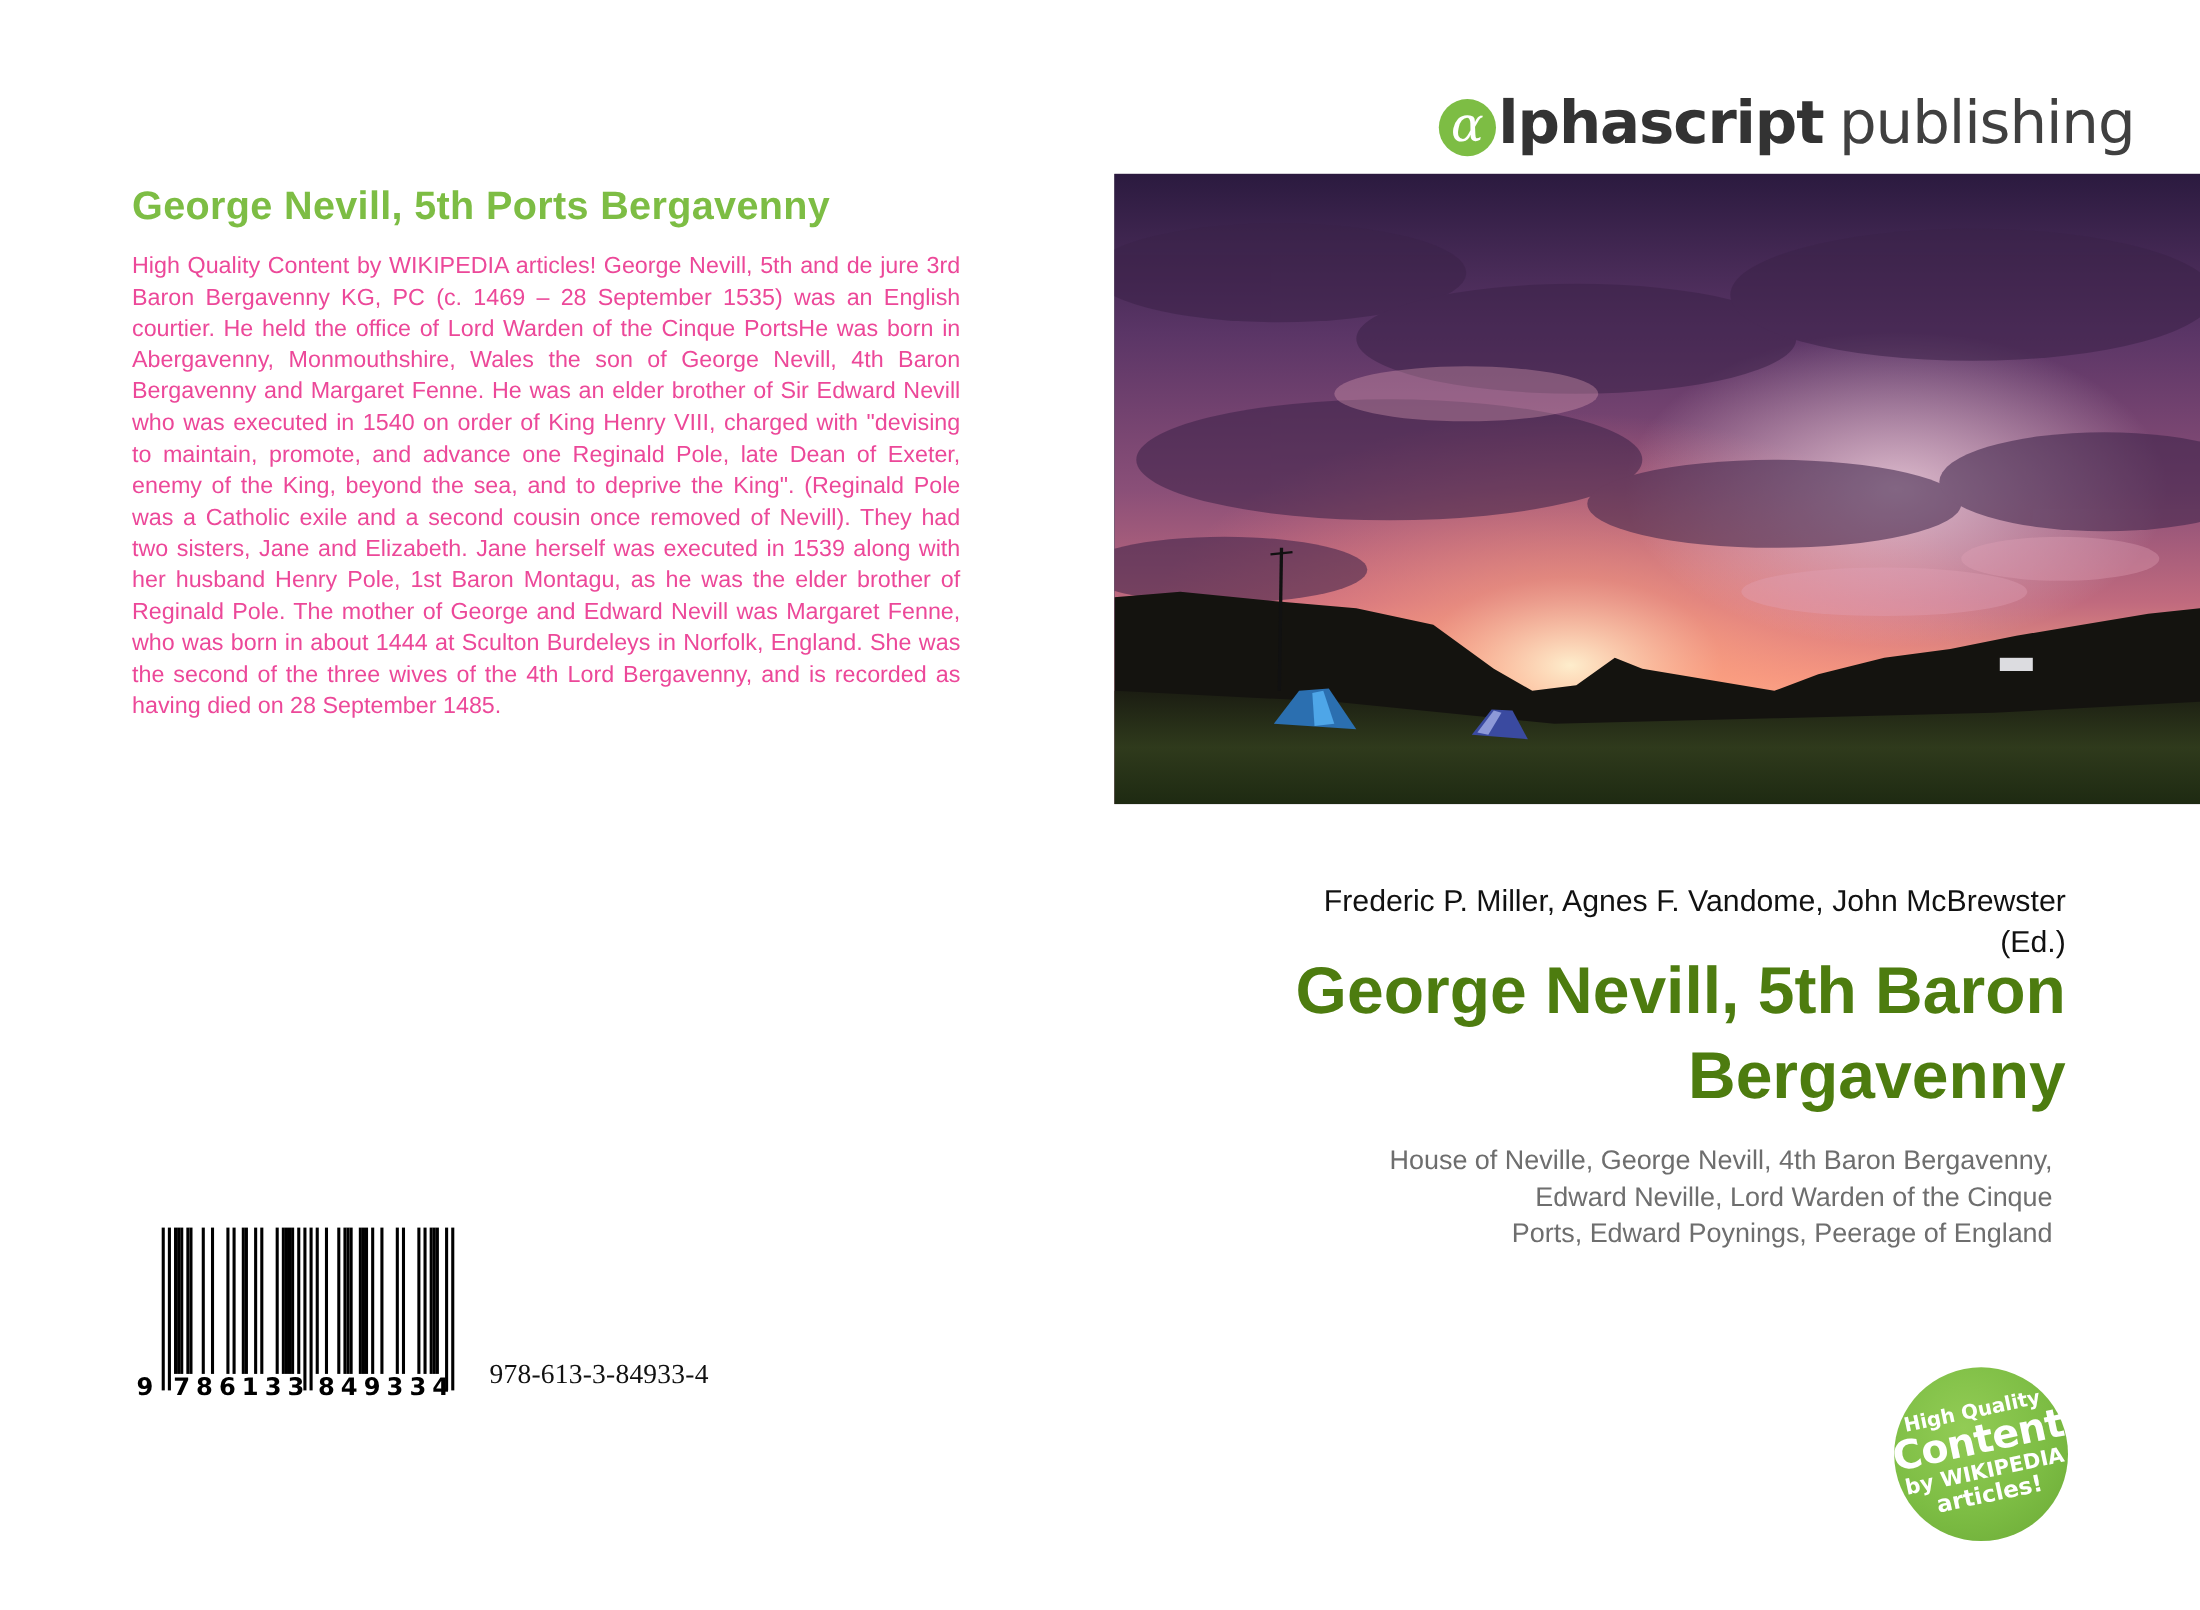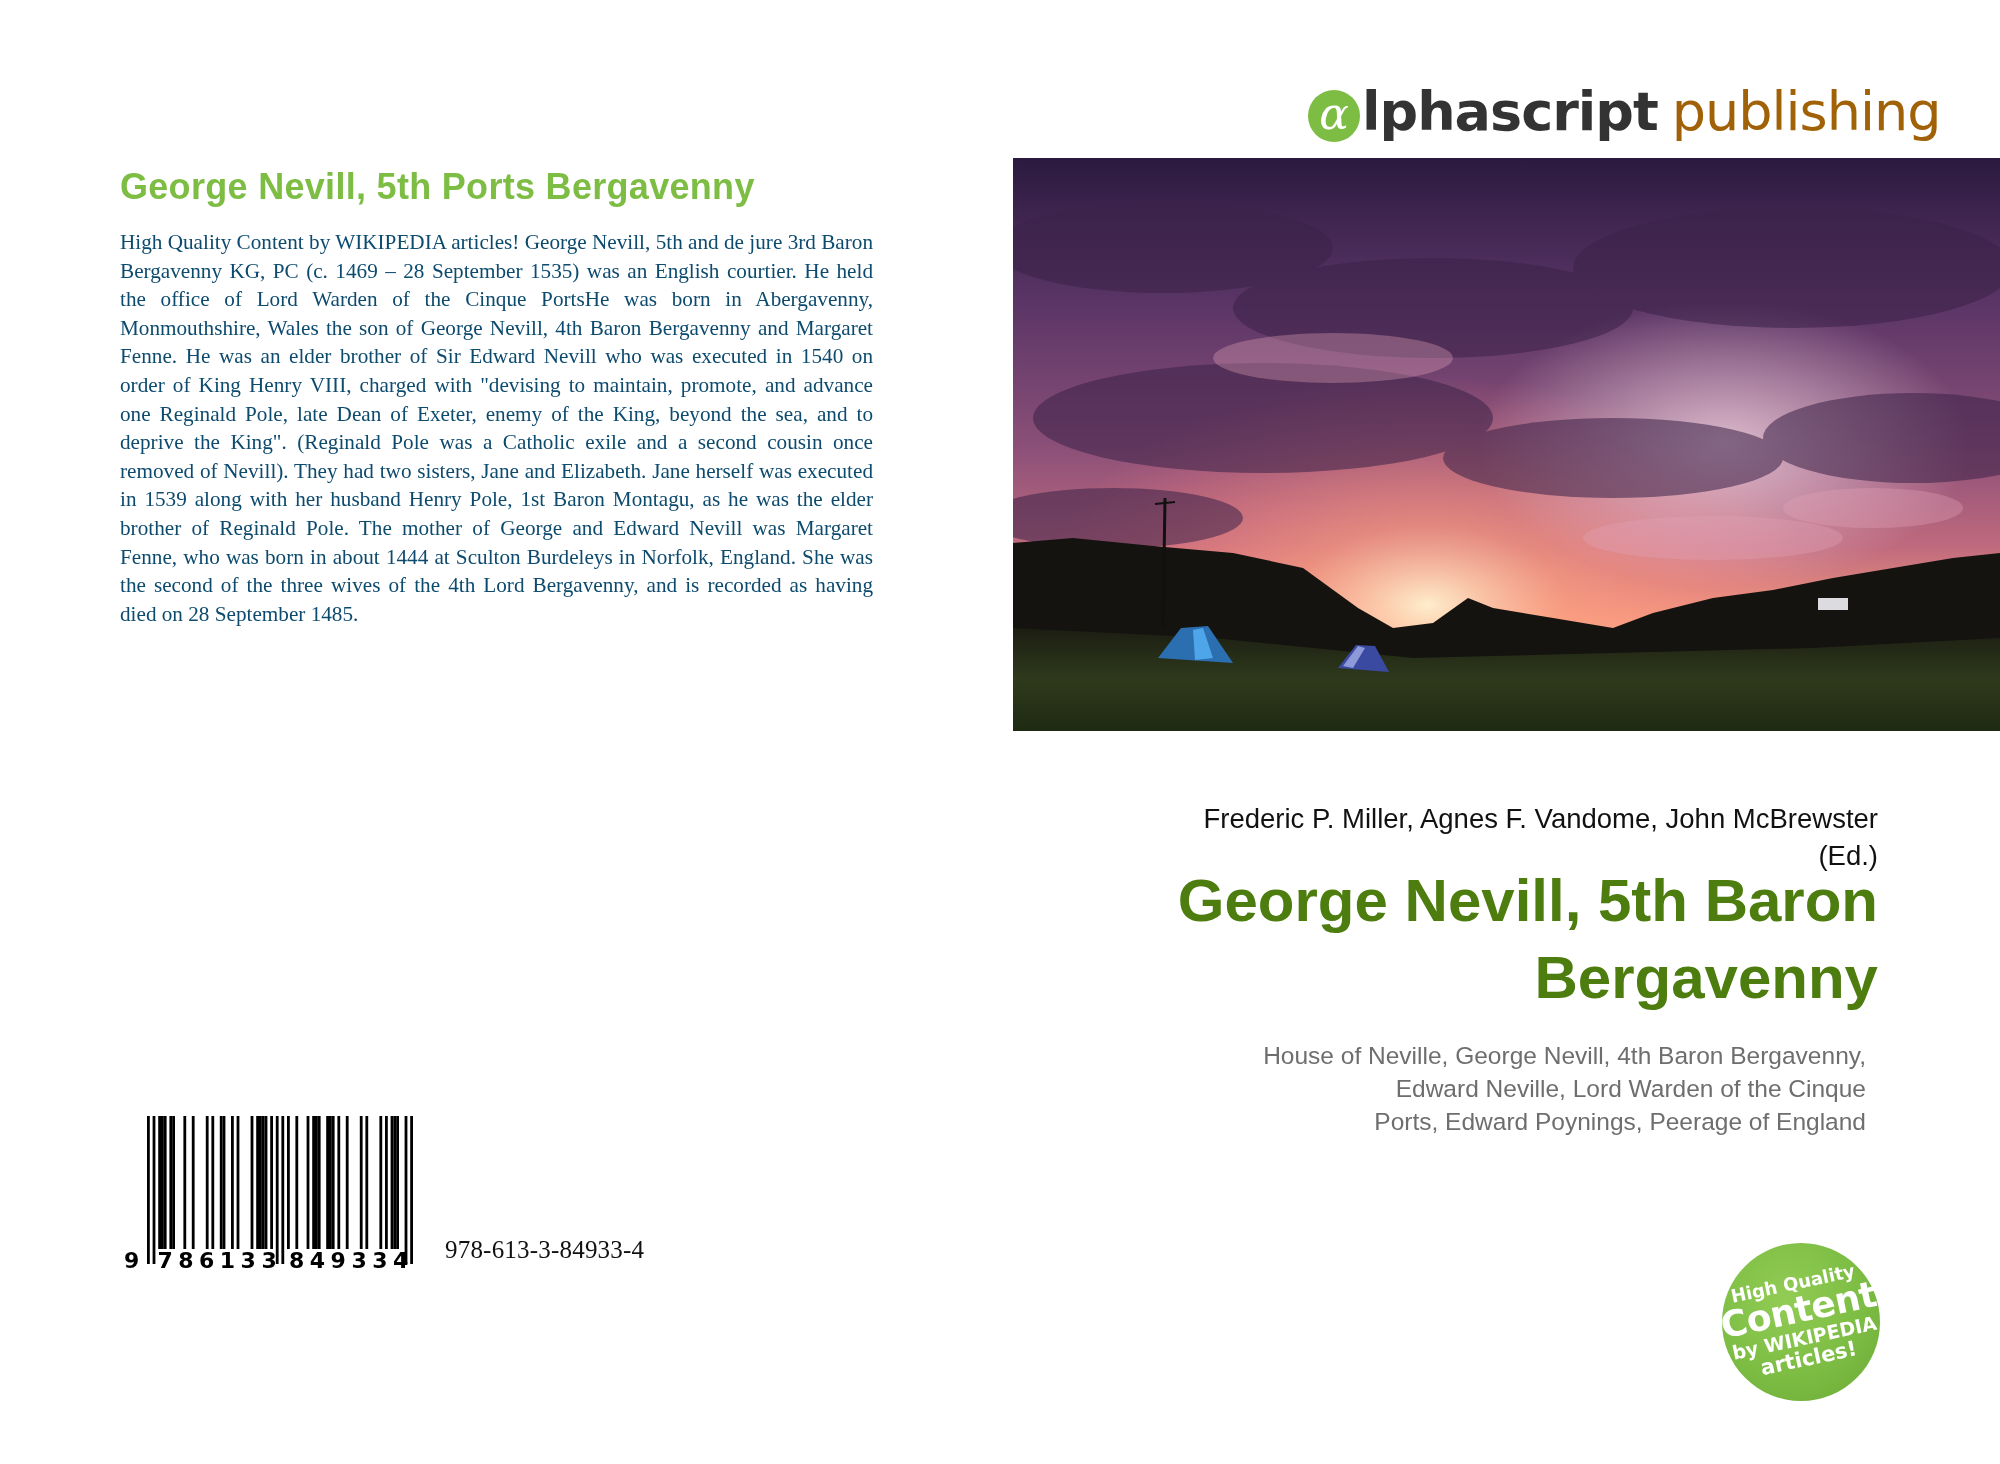--- a/index.html
+++ b/index.html
@@ -1,29 +1,29 @@
 <!DOCTYPE html>
 <html><head>
   <meta charset="utf-8">
   <style>
     html, body { margin: 0; padding: 0; background: #ffffff; }
     body { width: 2000px; height: 1464px; position: relative; overflow: hidden; font-family: "DejaVu Sans", "Liberation Sans", sans-serif; }
 
     .back-title { position: absolute; left: 120px; top: 166px; margin: 0; font-family: "Liberation Sans", sans-serif; font-weight: bold; font-size: 36px; color: #7dbd44; letter-spacing: 0.3px; }
-    .back-body { position: absolute; left: 120px; top: 228px; width: 753px; margin: 0; font-family: Liberation Serif, serif; font-size: 21.2px; line-height: 28.6px; color: #0c4a6e; text-align: justify; }
+    .back-body { position: absolute; left: 120px; top: 228px; width: 753px; margin: 0; font-family: Liberation Sans, sans-serif; font-size: 21.2px; line-height: 28.6px; color: #ec4899; text-align: justify; }
 
     .barcode-block { position: absolute; left: 118px; top: 1112px; width: 640px; height: 160px; }
     .barcode-svg { position: absolute; left: 0; top: 0; }
     .isbn-text { position: absolute; left: 327px; top: 124px; font-family: Liberation Serif, serif; font-size: 25px; color: #111; letter-spacing: 0.2px; }
 
     .logo { position: absolute; left: 1308px; top: 76px; height: 70px; display: flex; align-items: center; }
     .alpha-circle { width: 52px; height: 52px; border-radius: 50%; background: #7dbd44; display: flex; align-items: center; justify-content: center; margin-top: 10px; }
     .alpha-glyph { color: #ffffff; font-family: "DejaVu Serif", serif; font-style: italic; font-size: 44px; line-height: 44px; margin-top: -4px; }
     .logo-word1 { font-family: "DejaVu Sans", sans-serif; font-size: 54px; color: #333333; letter-spacing: -1px; margin-left: 2px; font-weight: bold; }
-    .logo-word2 { font-family: "DejaVu Sans", sans-serif; font-size: 54px; color: #a16207; letter-spacing: -1px; margin-left: 14px; }
+    .logo-word2 { font-family: "DejaVu Sans", sans-serif; font-size: 54px; color: #404040; letter-spacing: -1px; margin-left: 14px; }
 
     .cover-photo { position: absolute; left: 1013px; top: 158px; width: 987px; height: 573px; overflow: hidden; background: #2a1838; }
 
     .authors { position: absolute; right: 122px; top: 800px; width: 700px; margin: 0; text-align: right; font-family: "Liberation Sans", sans-serif; font-size: 27.5px; line-height: 37px; color: #111; }
     .front-title { position: absolute; right: 122px; top: 862px; width: 800px; margin: 0; text-align: right; font-family: "Liberation Sans", sans-serif; font-weight: bold; font-size: 60px; line-height: 77px; color: #4d7c0f; }
     .keywords { position: absolute; right: 122px; top: 1027px; width: 780px; margin: 12px; text-align: right; font-family: "Liberation Sans", sans-serif; font-size: 24.5px; line-height: 33px; color: #6e6e6e; }
 
     .badge { position: absolute; left: 1722px; top: 1243px; width: 158px; height: 158px; border-radius: 50%; background: radial-gradient(circle at 40% 35%, #92cc55 0%, #7dbd44 55%, #6aa935 100%); }
     .badge-inner { position: absolute; left: 0; top: 0; width: 158px; height: 158px; transform: rotate(-12deg); display: flex; flex-direction: column; align-items: center; justify-content: center; color: #ffffff; font-family: "DejaVu Sans", sans-serif; font-weight: bold; line-height: 1.02; }
     .badge-l1 { font-size: 18px; }

